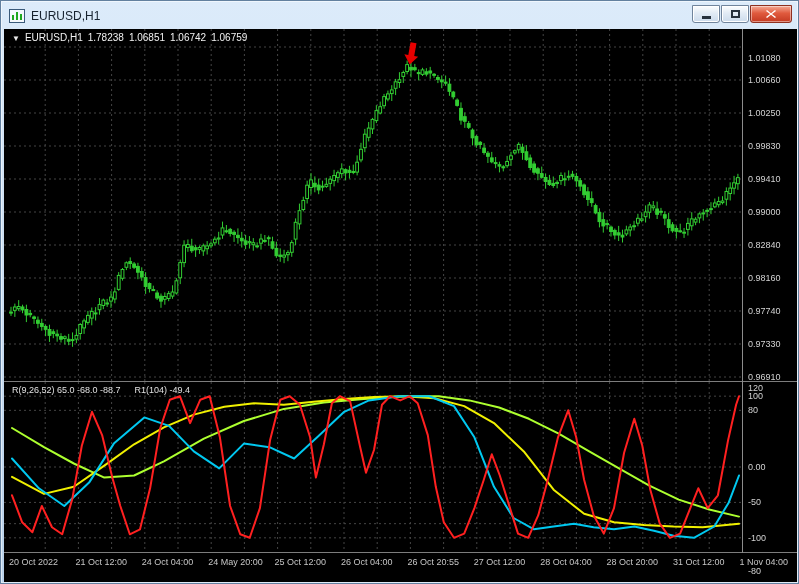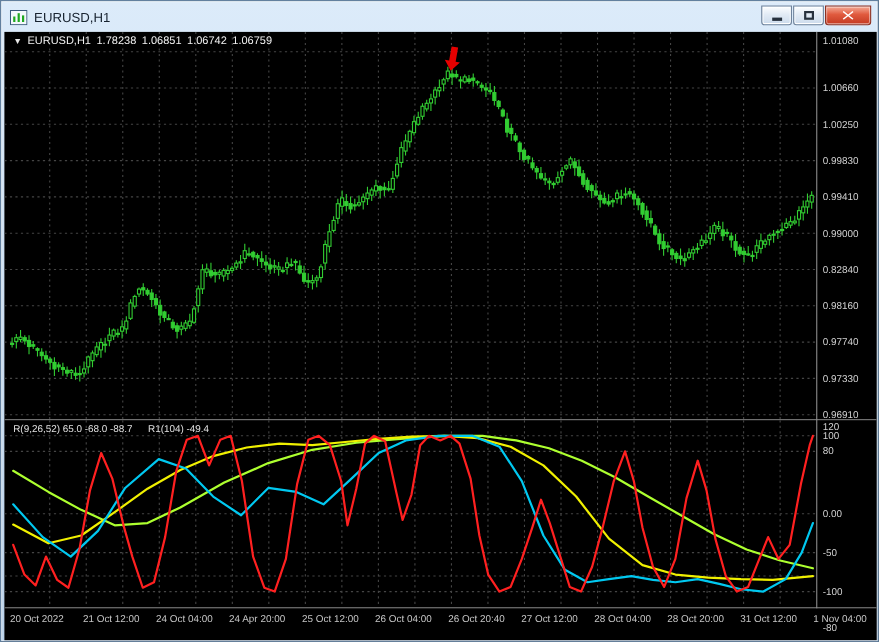--- a/index.html
+++ b/index.html
@@ -533,21 +533,21 @@
         <polyline points="8.0,46.0 40.0,65.2 69.8,81.5 100.3,95.6 130.1,93.5 159.9,79.3 199.9,56.7 239.9,39.0 279.9,26.9 319.9,20.5 359.9,17.0 399.9,14.2 434.7,14.2 465.3,18.4 495.1,25.5 524.9,36.8 554.7,51.7 585.2,69.4 615.0,86.4 644.9,103.4 674.7,117.6 705.2,127.5 735.0,134.6" fill="none" stroke="#adff2f" stroke-width="2" stroke-linejoin="round" stroke-linecap="round"></polyline>
         <polyline points="8.0,94.9 40.0,111.9 69.8,104.8 100.3,83.6 130.1,62.3 159.9,45.3 189.8,32.6 220.3,24.8 250.1,21.3 279.9,22.7 309.7,19.8 340.2,17.0 370.0,14.9 399.9,14.2 430.4,16.3 460.2,24.1 490.0,41.1 519.8,69.4 549.6,107.7 580.1,131.8 610.0,140.3 639.8,143.1 669.6,144.5 698.6,145.2 735.0,141.7" fill="none" stroke="#f0f000" stroke-width="2" stroke-linejoin="round" stroke-linecap="round"></polyline>
         <polyline points="8.0,76.5 34.9,106.3 60.3,124.0 85.1,100.6 109.8,61.6 140.3,35.4 165.0,43.9 189.8,69.4 215.2,86.4 239.9,61.6 265.4,65.2 290.1,76.5 314.8,53.8 340.2,29.8 365.0,18.4 394.8,14.2 425.3,14.2 450.0,24.1 470.4,55.3 490.0,104.8 509.6,136.0 530.0,147.3 549.6,144.5 570.0,141.7 589.6,145.2 610.0,147.3 630.3,144.5 649.9,148.8 669.6,153.7 689.9,155.8 710.3,144.5 724.8,120.4 735.0,93.5" fill="none" stroke="#00c8f0" stroke-width="2" stroke-linejoin="round" stroke-linecap="round"></polyline>
         <polyline points="8.0,113.3 18.2,140.3 28.4,150.2 37.8,124.0 48.0,145.2 58.2,152.3 68.3,116.9 77.8,63.8 88.0,29.8 98.1,53.1 108.3,95.6 116.3,124.0 125.8,152.3 136.0,147.3 146.1,106.3 156.3,46.0 165.8,17.7 175.9,14.2 186.1,41.1 196.3,17.7 205.7,14.2 215.9,55.3 226.1,124.0 236.3,152.3 245.7,155.8 255.9,126.1 266.1,58.1 276.3,17.7 285.7,14.2 295.9,22.7 306.1,55.3 311.9,95.6 319.9,62.3 327.9,21.3 335.9,14.2 346.1,19.1 356.2,65.2 362.0,90.7 370.0,68.0 378.0,22.7 386.0,14.2 396.2,18.4 405.7,14.2 413.7,21.3 423.8,53.1 431.8,104.8 439.8,140.3 450.0,155.8 460.2,151.6 470.4,126.1 479.8,97.8 487.8,72.3 495.8,93.5 506.0,126.1 514.0,151.6 524.2,155.8 534.3,133.2 543.8,97.8 554.0,55.3 564.2,28.3 572.2,55.3 580.1,97.8 589.6,133.2 599.8,151.6 610.0,126.1 620.1,70.8 630.3,36.8 638.3,63.8 646.3,107.7 655.8,141.7 665.9,155.8 676.1,151.6 686.3,126.1 694.3,106.3 703.7,126.1 713.9,113.3 724.1,58.1 732.1,22.7 735.0,14.2" fill="none" stroke="#ff2020" stroke-width="2" stroke-linejoin="round" stroke-linecap="round"></polyline>
       </svg>
 
     <div class="sep-h" id="sep-1"></div>
     <div class="sep-h" id="sep-2"></div>
 
     <div class="price-scale" id="price-scale">
-        <span class="tick" style="top: 3px;">1.01080</span>
+        <span class="tick" style="top: 24px;">1.01080</span>
         <span class="tick" style="top: 46px;">1.00660</span>
         <span class="tick" style="top: 79px;">1.00250</span>
         <span class="tick" style="top: 112px;">0.99830</span>
         <span class="tick" style="top: 145px;">0.99410</span>
         <span class="tick" style="top: 178px;">0.99000</span>
         <span class="tick" style="top: 211px;">0.82840</span>
         <span class="tick" style="top: 244px;">0.98160</span>
         <span class="tick" style="top: 277px;">0.97740</span>
         <span class="tick" style="top: 310px;">0.97330</span>
         <span class="tick" style="top: 343px;">0.96910</span>
@@ -556,24 +556,24 @@
         <span class="tick" style="top: 376.333px;">80</span>
         <span class="tick" style="top: 433px;">0.00</span>
         <span class="tick" style="top: 468.417px;">-50</span>
         <span class="tick" style="top: 489.667px; margin-top: 47px;">-80</span>
         <span class="tick" style="top: 503.833px;">-100</span>
       </div>
     <div class="time-scale" id="time-scale">
         <span class="tlabel" style="left: 5px;">20 Oct 2022</span>
         <span class="tlabel" style="left: 71.4px;">21 Oct 12:00</span>
         <span class="tlabel" style="left: 137.8px;">24 Oct 04:00</span>
-        <span class="tlabel" style="left: 204.2px;">24 Apr 20:00</span>
+        <span class="tlabel" style="left: 204.2px;">24 May 20:00</span>
         <span class="tlabel" style="left: 270.6px;">25 Oct 12:00</span>
         <span class="tlabel" style="left: 337px;">26 Oct 04:00</span>
-        <span class="tlabel" style="left: 403.4px;">26 Oct 20:40</span>
+        <span class="tlabel" style="left: 403.4px;">26 Oct 20:55</span>
         <span class="tlabel" style="left: 469.8px;">27 Oct 12:00</span>
         <span class="tlabel" style="left: 536.2px;">28 Oct 04:00</span>
         <span class="tlabel" style="left: 602.6px;">28 Oct 20:00</span>
         <span class="tlabel" style="left: 669px;">31 Oct 12:00</span>
         <span class="tlabel" style="left: 735.4px;">1 Nov 04:00</span>
       </div>
 
     <div class="overlay" id="symbol-info">
       <span id="collapse">▼</span><span>EURUSD,H1</span><span>1.78238</span><span>1.06851</span><span>1.06742</span><span>1.06759</span>
     </div>

